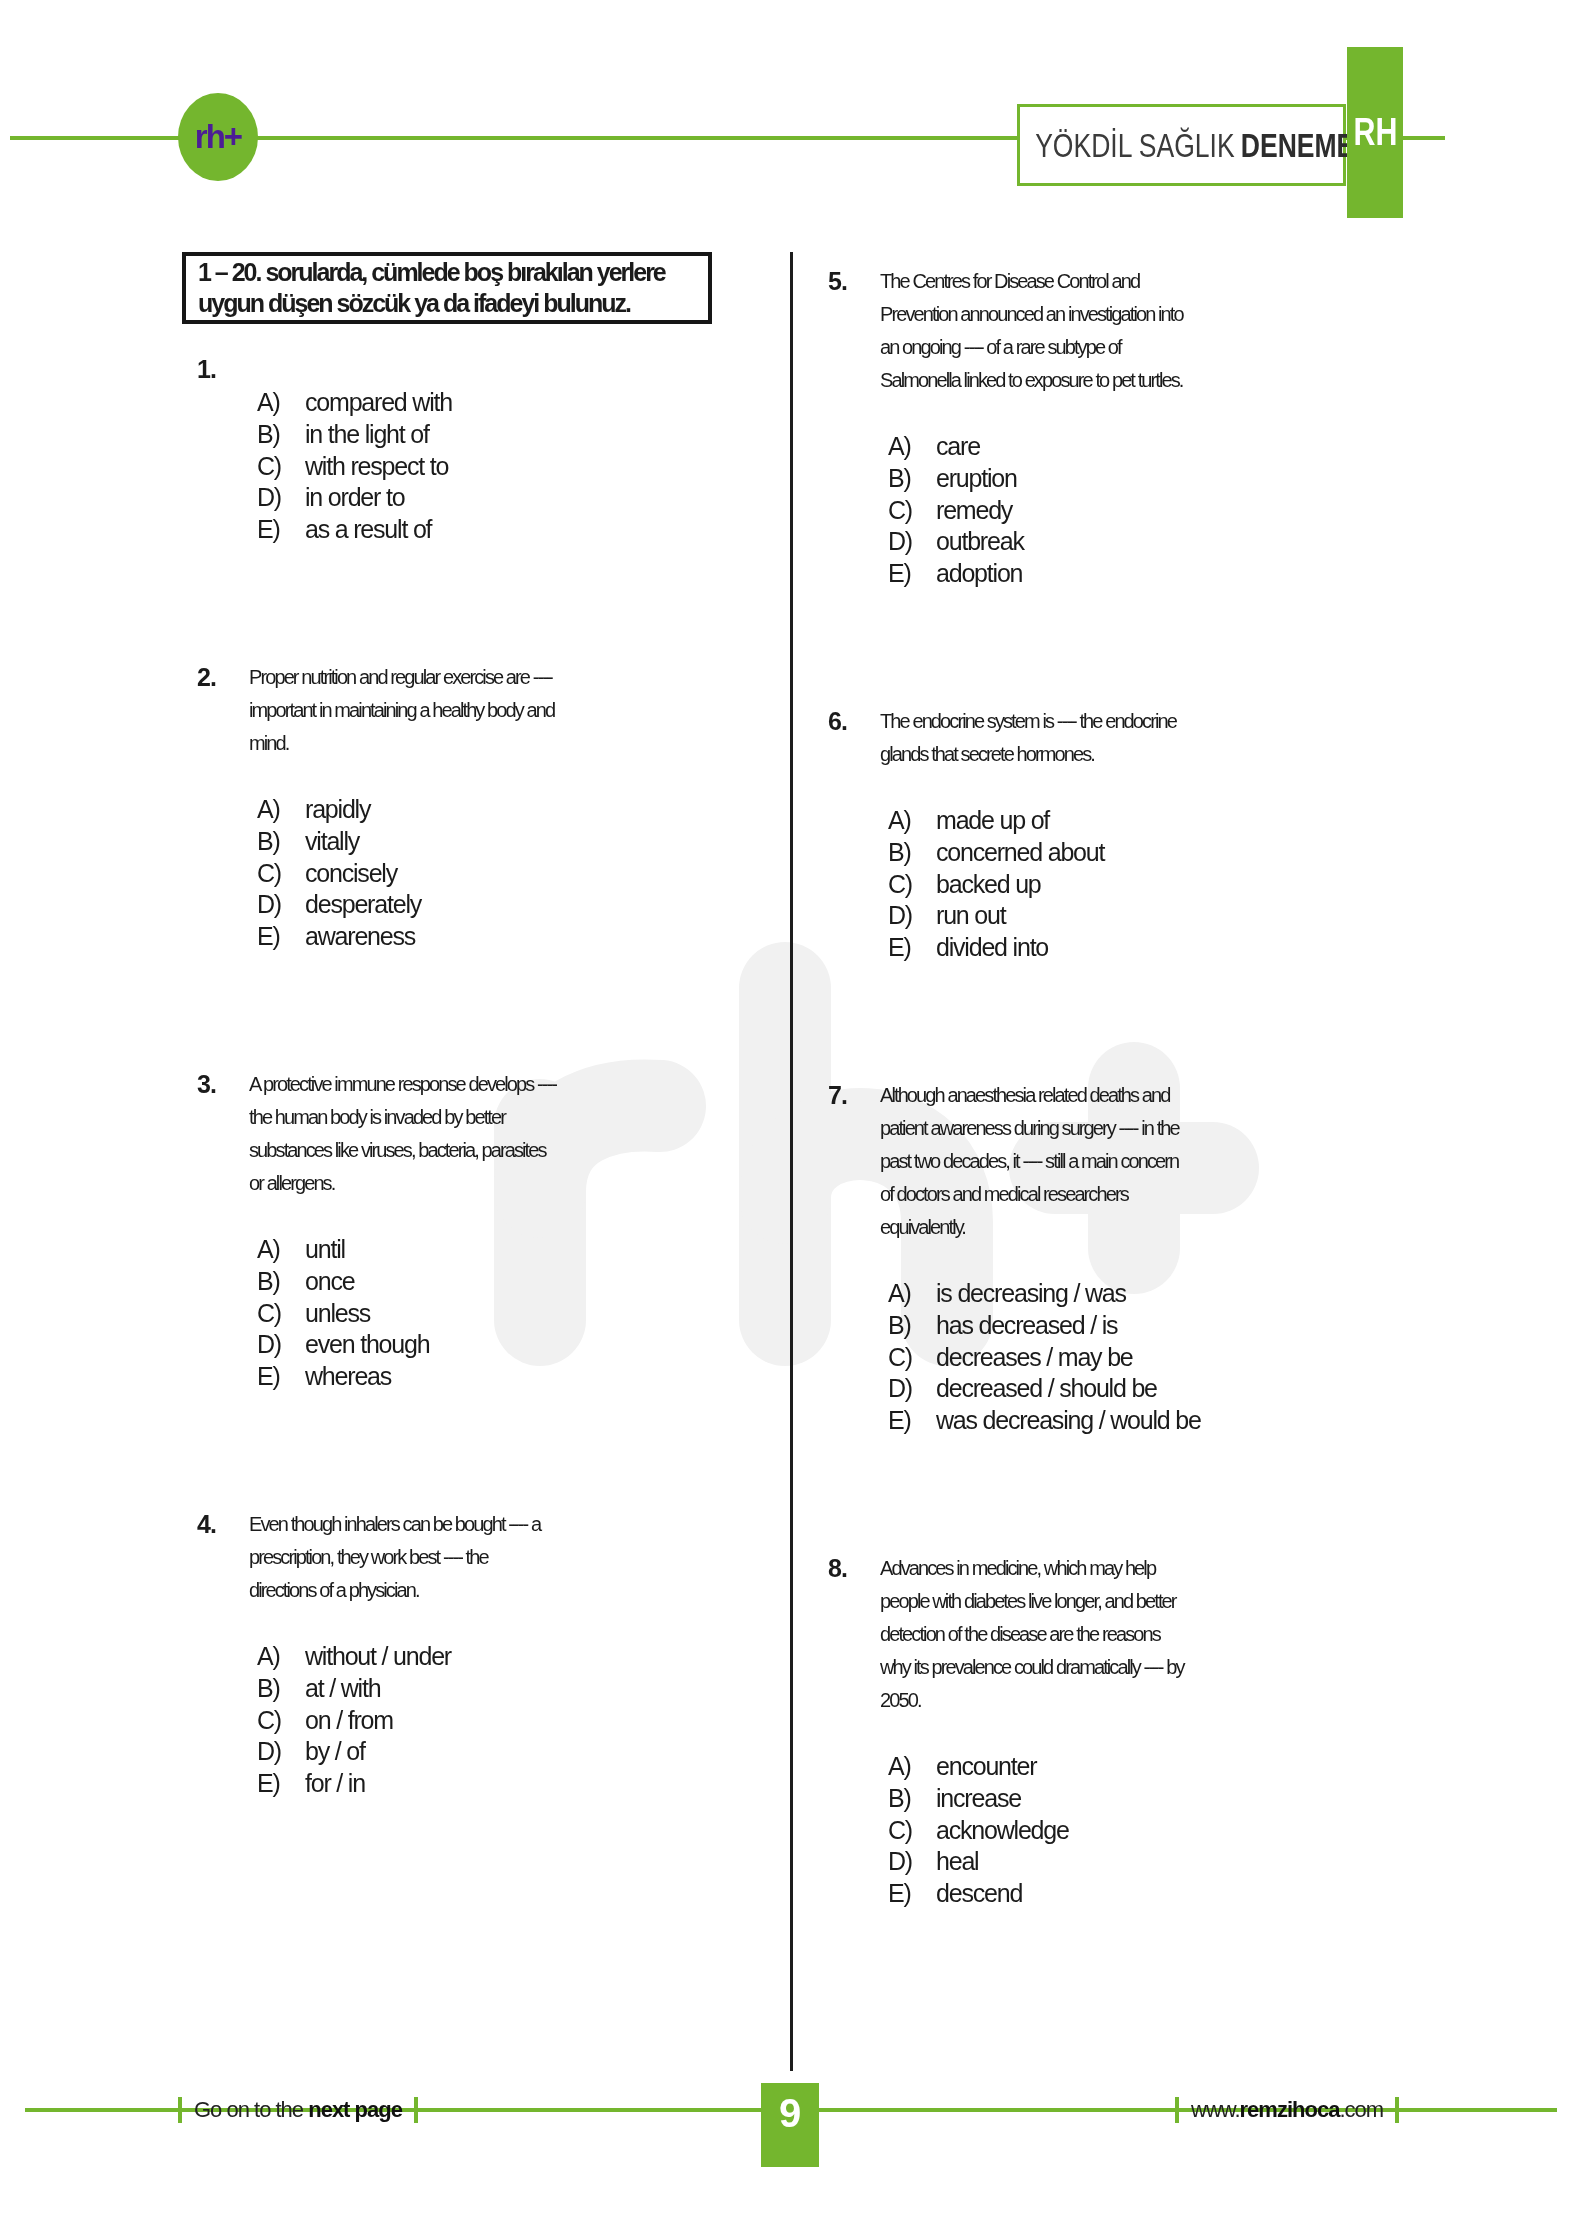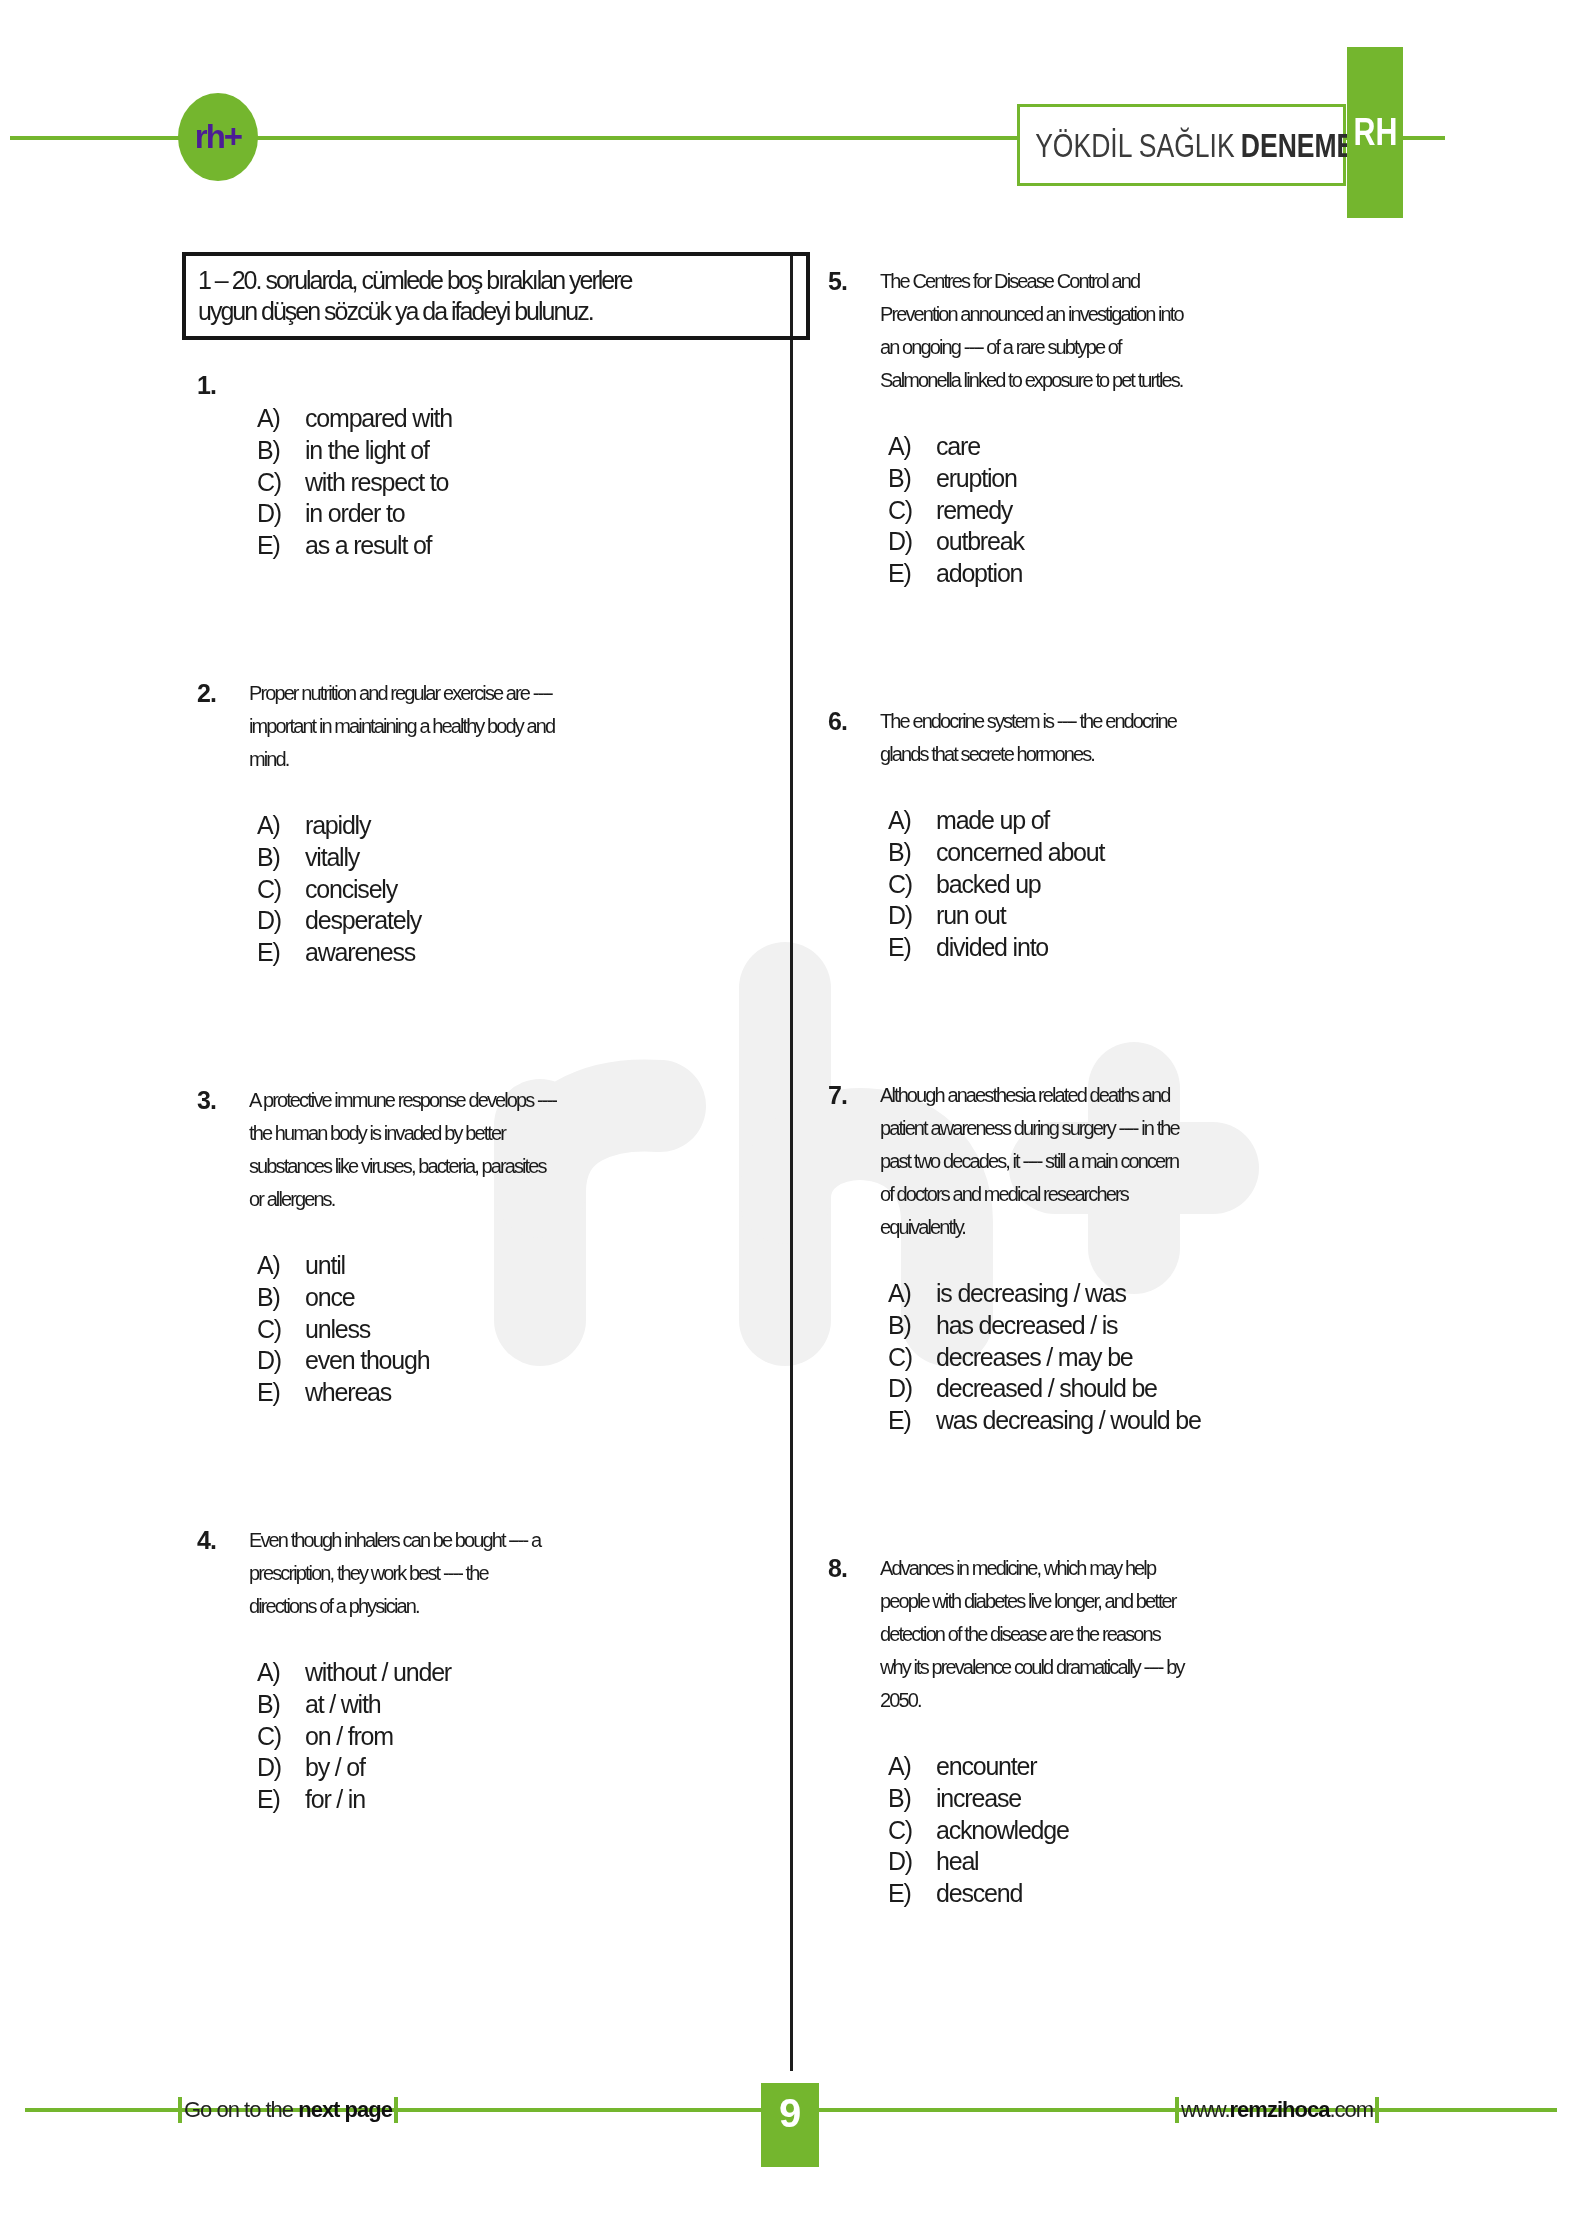--- a/index.html
+++ b/index.html
@@ -31,35 +31,35 @@
   }
   .rh-badge span { color:#fff; font-weight:800; font-size:38px; transform:scaleX(0.8); }
   
   .watermark { position:absolute; left:455px; top:930px; z-index:0; }
   
   .divider { position:absolute; left:790px; top:252px; width:3px; height:1819px; background:#1c1c1c; z-index:1; }
   .col { position:absolute; top:252px; z-index:2; }
   .col-left  { left:182px; width:585px; }
   .col-right { left:828px; width:575px; }
   .instruction {
-    border:4px solid #161616; padding:9px 12px; box-sizing:border-box; width:628px;
-    font-size:25px; line-height:31px; font-weight:normal; letter-spacing:-2px; white-space:pre;
+    border:4px solid #161616; padding:1px 12px; box-sizing:border-box; width:530px;
+    font-size:25px; line-height:31px; font-weight:bold; letter-spacing:-2px; white-space:pre;
   }
   .q { display:flex; margin-top:115px; }
   .col-left .q { margin-left:15px; }
   .col-left .qwrap .q:first-child { margin-top:29px; }
   .col-right .qwrap .q:first-child { margin-top:13px; }
   .qnum { width:52px; flex:none; font-weight:bold; font-size:25px; line-height:33px; letter-spacing:-1px; }
   .stem { font-weight:normal; font-size:20px; line-height:33px; letter-spacing:-1.9px; white-space:pre; }
   .opts { margin-top:34px; margin-left:8px; }
   .opt { display:flex; font-size:25px; line-height:31.8px; letter-spacing:-1.2px; }
   .letter { width:48px; flex:none; }
   
   .footer-line { left:25px; width:1532px; top:2108px; }
-  .foot-label { position:absolute; display:flex; align-items:center; gap:2px; z-index:2; height:32px; top:2094px; }
+  .foot-label { position:absolute; display:flex; align-items:center; gap:12px; z-index:2; height:32px; top:2094px; }
   .foot-left { left:178px; }
   .foot-right { left:1175px; }
   .gbar { width:4px; height:26px; background:var(--green); flex:none; }
   .foot-text { font-size:22px; letter-spacing:-1px; white-space:nowrap; color:#222; }
   .foot-text b { font-weight:800; color:#111; }
   .page-badge {
     position:absolute; left:761px; top:2083px; width:58px; height:84px; background:var(--green);
     z-index:3; display:flex; justify-content:center; align-items:flex-start; padding-top:8px; box-sizing:border-box;
   }
   .page-badge span { color:#fff; font-size:40px; font-weight:800; }

